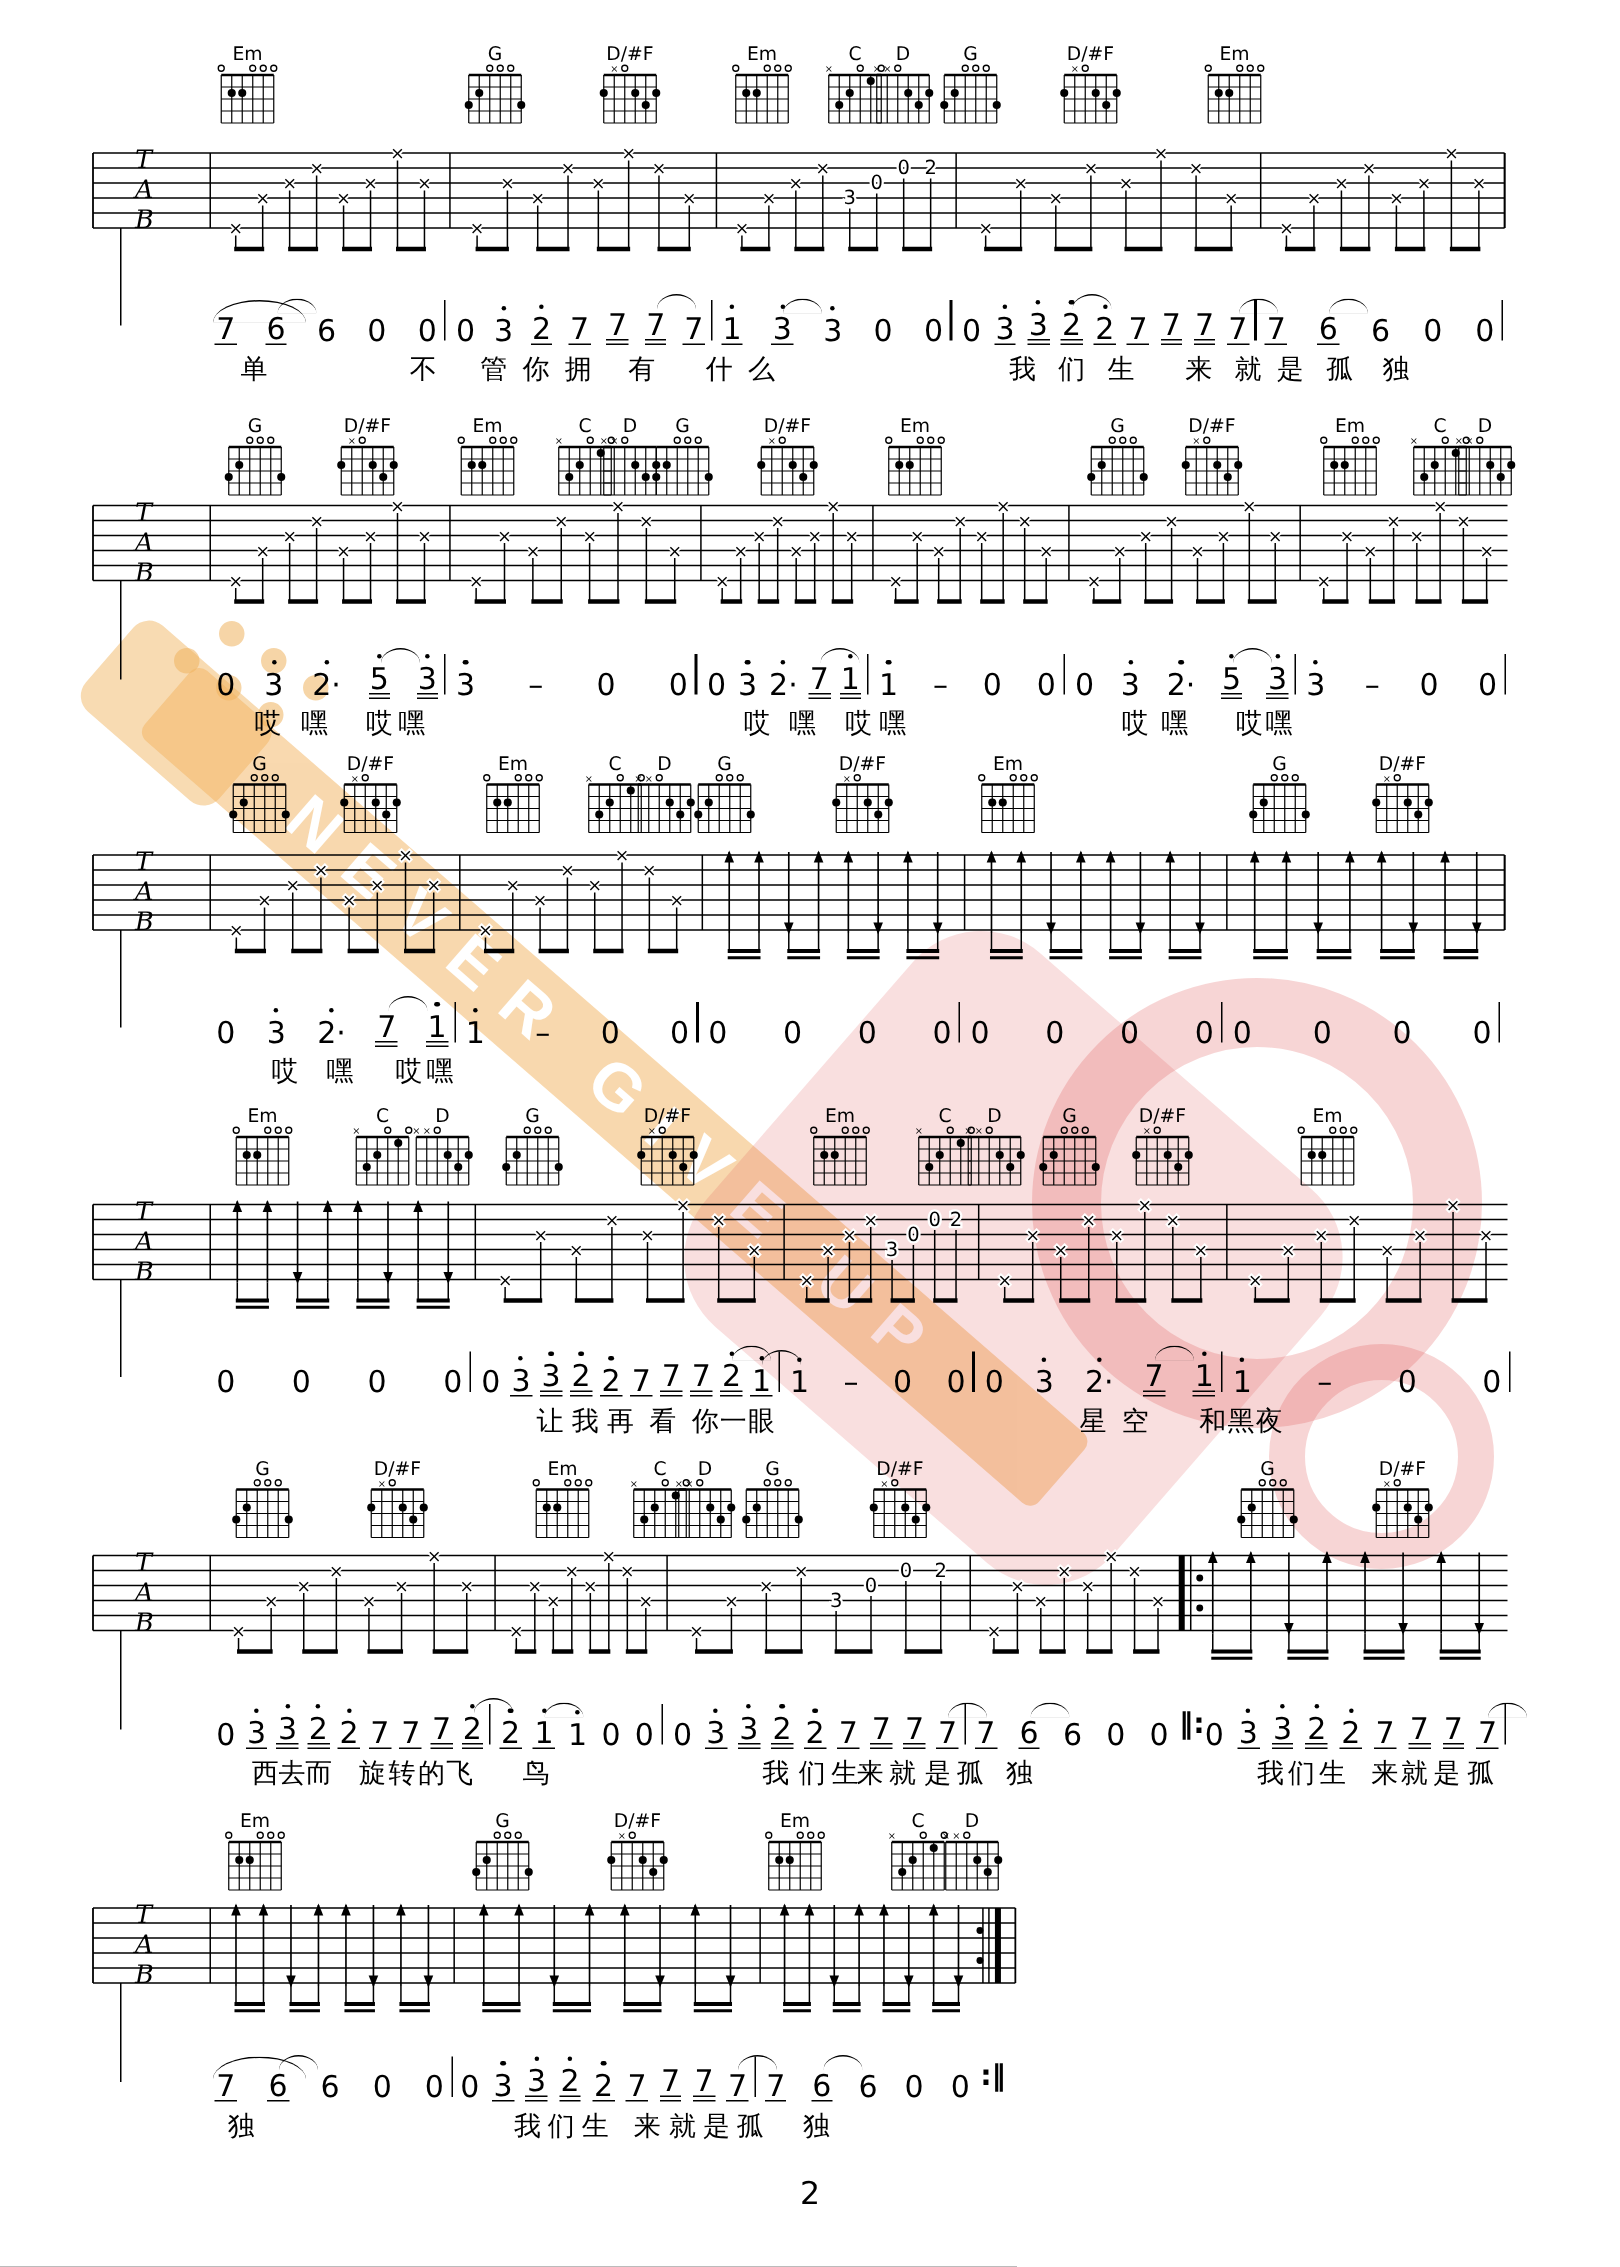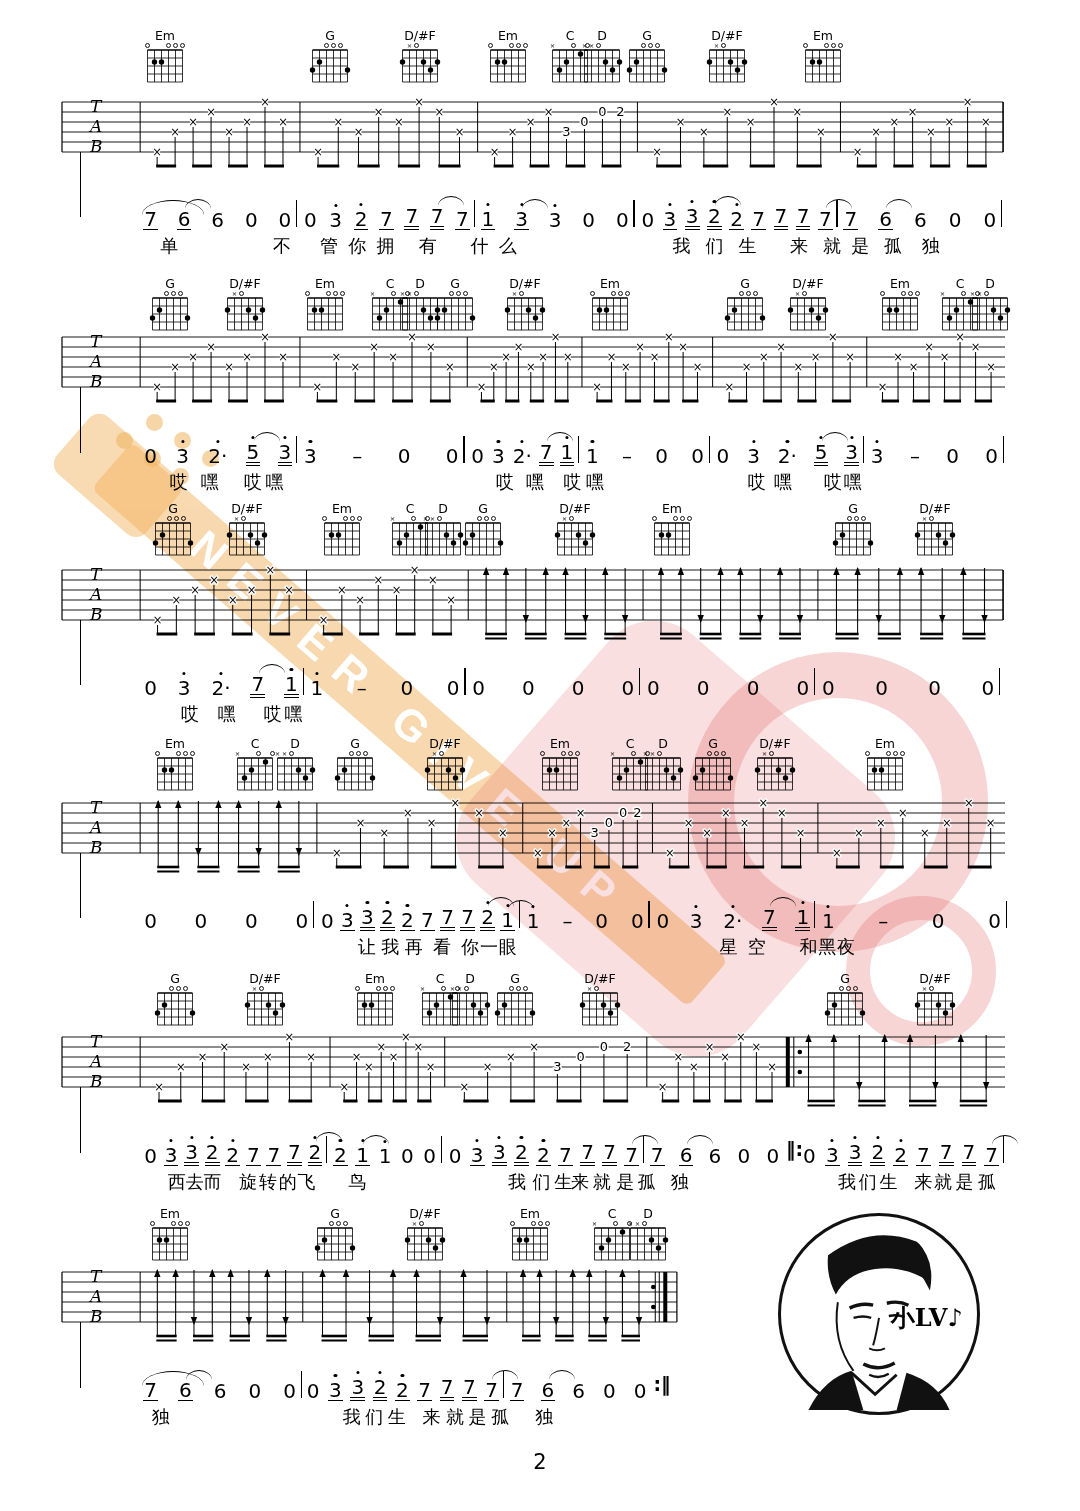--- a/index.html
+++ b/index.html
@@ -2354,33 +2354,15 @@
         <span class="lyr" style="left: 31.3%;">们</span>
         <span class="lyr" style="left: 33.7%;">生</span>
         <span class="lyr" style="left: 37.4%;">来</span>
         <span class="lyr" style="left: 39.9%;">就</span>
         <span class="lyr" style="left: 42.3%;">是</span>
         <span class="lyr" style="left: 44.7%;">孤</span>
         <span class="lyr" style="left: 49.4%;">独</span>
       </div>
     </div>
 
-  <div id="logo">
-    <svg width="196" height="196" viewBox="0 0 200 200">
-      <path d="M48,40 Q92,8 138,26 Q152,36 150,66 Q124,50 96,54 Q68,58 56,80 Q46,62 48,40 Z" fill="#111"></path>
-      <path d="M138,26 Q158,44 152,76 Q144,60 134,48 Z" fill="#111"></path>
-      <path d="M70,94 Q82,88 94,91" stroke="#111" stroke-width="3.5" fill="none"></path>
-      <path d="M108,89 Q120,86 130,91" stroke="#111" stroke-width="3.5" fill="none"></path>
-      <path d="M74,104 Q84,101 92,104" stroke="#111" stroke-width="2.5" fill="none"></path>
-      <path d="M110,102 Q119,100 126,103" stroke="#111" stroke-width="2.5" fill="none"></path>
-      <path d="M100,104 Q97,122 94,132 M90,135 Q98,139 106,135" stroke="#111" stroke-width="2" fill="none"></path>
-      <path d="M84,151 Q100,159 116,150" stroke="#111" stroke-width="3.5" fill="none"></path>
-      <path d="M90,162 Q100,167 110,161" stroke="#111" stroke-width="2.5" fill="none"></path>
-      <path d="M58,88 Q52,128 74,158" stroke="#111" stroke-width="2" fill="none"></path>
-      <path d="M28,198 Q44,166 72,158 L84,198 Z" fill="#111"></path>
-      <path d="M172,198 Q160,170 128,160 L118,198 Z" fill="#111"></path>
-      <path d="M72,160 L96,182 L118,162" stroke="#111" stroke-width="3" fill="none"></path>
-    </svg>
-    <span id="logo-text"><span>小LV</span><span>♪</span></span>
-  </div>
 
   <div id="page-num">2</div>
 </div>
 
 </body></html>

